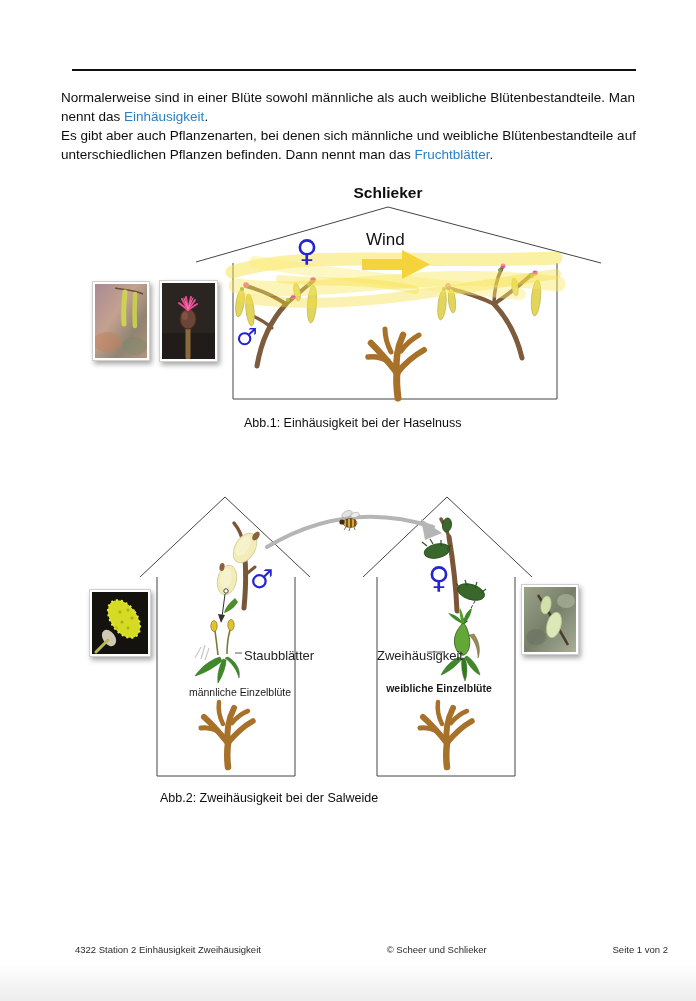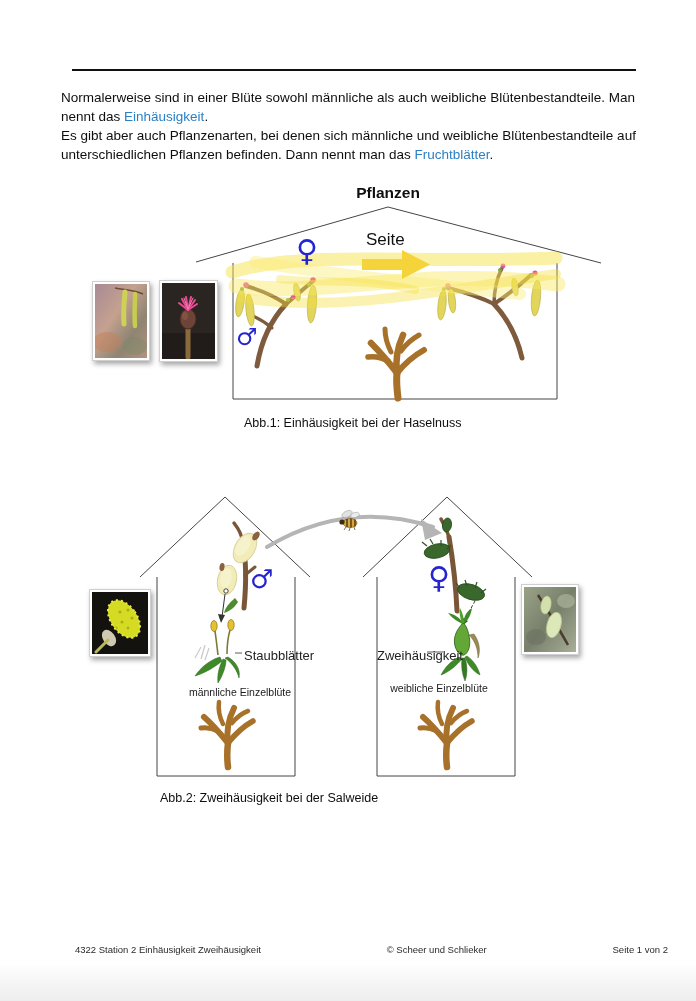--- a/index.html
+++ b/index.html
@@ -31,21 +31,21 @@
 
 <div id="page">
 
   <div class="abs title-rule" style="left:72px;top:69px;width:564px;"></div>
 
   <div class="abs intro" style="left:61px;top:88px;width:580px;">
     <p><span>Normalerweise sind in einer Blüte sowohl männliche als auch weibliche Blütenbestandteile. Man nennt das </span><span class="term">Einhäusigkeit</span><span>.</span></p>
     <p><span>Es gibt aber auch Pflanzenarten, bei denen sich männliche und weibliche Blütenbestandteile auf unterschiedlichen Pflanzen befinden. Dann nennt man das </span><span class="term">Fruchtblätter</span><span>.</span></p>
   </div>
 
-  <div class="abs fig-title" style="left:288px;top:184px;width:200px;">Pflanzen</div>
+  <div class="abs fig-title" style="left:288px;top:184px;width:200px;">Schlieker</div>
 
   <svg class="abs" style="left:90px;top:200px;" width="520" height="212" viewBox="0 0 520 212">
 
     <g fill="none" stroke="#454545" stroke-width="1">
       <path d="M106,62 L298,7 L511,63"></path>
       <path d="M143,63 L143,199 L467,199 L467,63"></path>
     </g>
 
     <g>
       <g fill="none" stroke="#7D5B3C" stroke-linecap="round">
@@ -111,21 +111,21 @@
       <path d="M142,72 C215,50 310,64 466,58" stroke="#F8E44C" stroke-width="13" opacity="0.50"></path>
       <path d="M146,86 C235,98 330,66 468,84" stroke="#F9E85F" stroke-width="15" opacity="0.45"></path>
       <path d="M152,98 C245,112 335,94 466,74" stroke="#F6DF3F" stroke-width="10" opacity="0.40"></path>
       <path d="M165,62 C240,74 330,84 430,94" stroke="#FAED79" stroke-width="12" opacity="0.45"></path>
       <path d="M190,79 C235,84 275,78 325,90" stroke="#F5DC35" stroke-width="8" opacity="0.35"></path>
     </g>
 
     <path d="M272,59 L312,59 L312,50 L340,64.5 L312,79 L312,70 L272,70 Z" fill="#F5D43B"></path>
   </svg>
 
-  <div class="abs wind-label" style="left:366px;top:230px;">Seite</div>
+  <div class="abs wind-label" style="left:366px;top:230px;">Wind</div>
   <div class="abs gender" style="left:296px;top:236px;font-size:30px;">♀</div>
   <div class="abs gender" style="left:236px;top:325px;font-size:24px;">♂</div>
 
   <div class="photo" style="left:92px;top:281px;">
     <svg width="52" height="74" viewBox="0 0 52 74">
       <defs>
         <linearGradient id="gA" x1="0" y1="0" x2="1" y2="1">
           <stop offset="0" stop-color="#a98a95"></stop>
             <stop offset="0.4" stop-color="#c4a18f"></stop>
           <stop offset="0.7" stop-color="#8f8472"></stop>
@@ -287,21 +287,21 @@
     <use href="#f2bush" transform="translate(362,272)"></use>
   </svg>
 
   <div class="abs gender" style="left:250px;top:566px;font-size:26px;">♂</div>
   <div class="abs gender" style="left:428px;top:563px;font-size:30px;">♀</div>
 
   <div class="abs tiny-label" style="left:244px;top:648px;">Staubblätter</div>
   <div class="abs tiny-label" style="left:377px;top:648px;">Zweihäusigkeit</div>
 
   <div class="abs flower-label" style="left:157px;top:686px;width:166px;">männliche Einzelblüte</div>
-  <div class="abs flower-label" style="left:377px;top:682px;width:124px;">weibliche Einzelblüte</div>
+  <div class="abs flower-label" style="left:377px;top:682px;width:124px;font-weight:bold;">weibliche Einzelblüte</div>
 
   <div class="photo" style="left:89px;top:589px;">
     <svg width="56" height="62" viewBox="0 0 56 62">
       <rect width="56" height="62" fill="#14120f"></rect>
       <ellipse cx="17" cy="46" rx="6" ry="9" transform="rotate(-35 17 46)" fill="#cfc9b2"></ellipse>
       <path d="M4,60 C9,55 13,51 16,48" stroke="#b8b85a" stroke-width="3" stroke-linecap="round" fill="none"></path>
       <ellipse cx="32" cy="27" rx="13" ry="21" transform="rotate(-35 32 27)" fill="#D5DB23"></ellipse>
       <g fill="#aab116">
         <circle cx="28" cy="20" r="1.6"></circle>
           <circle cx="36" cy="18" r="1.6"></circle>

